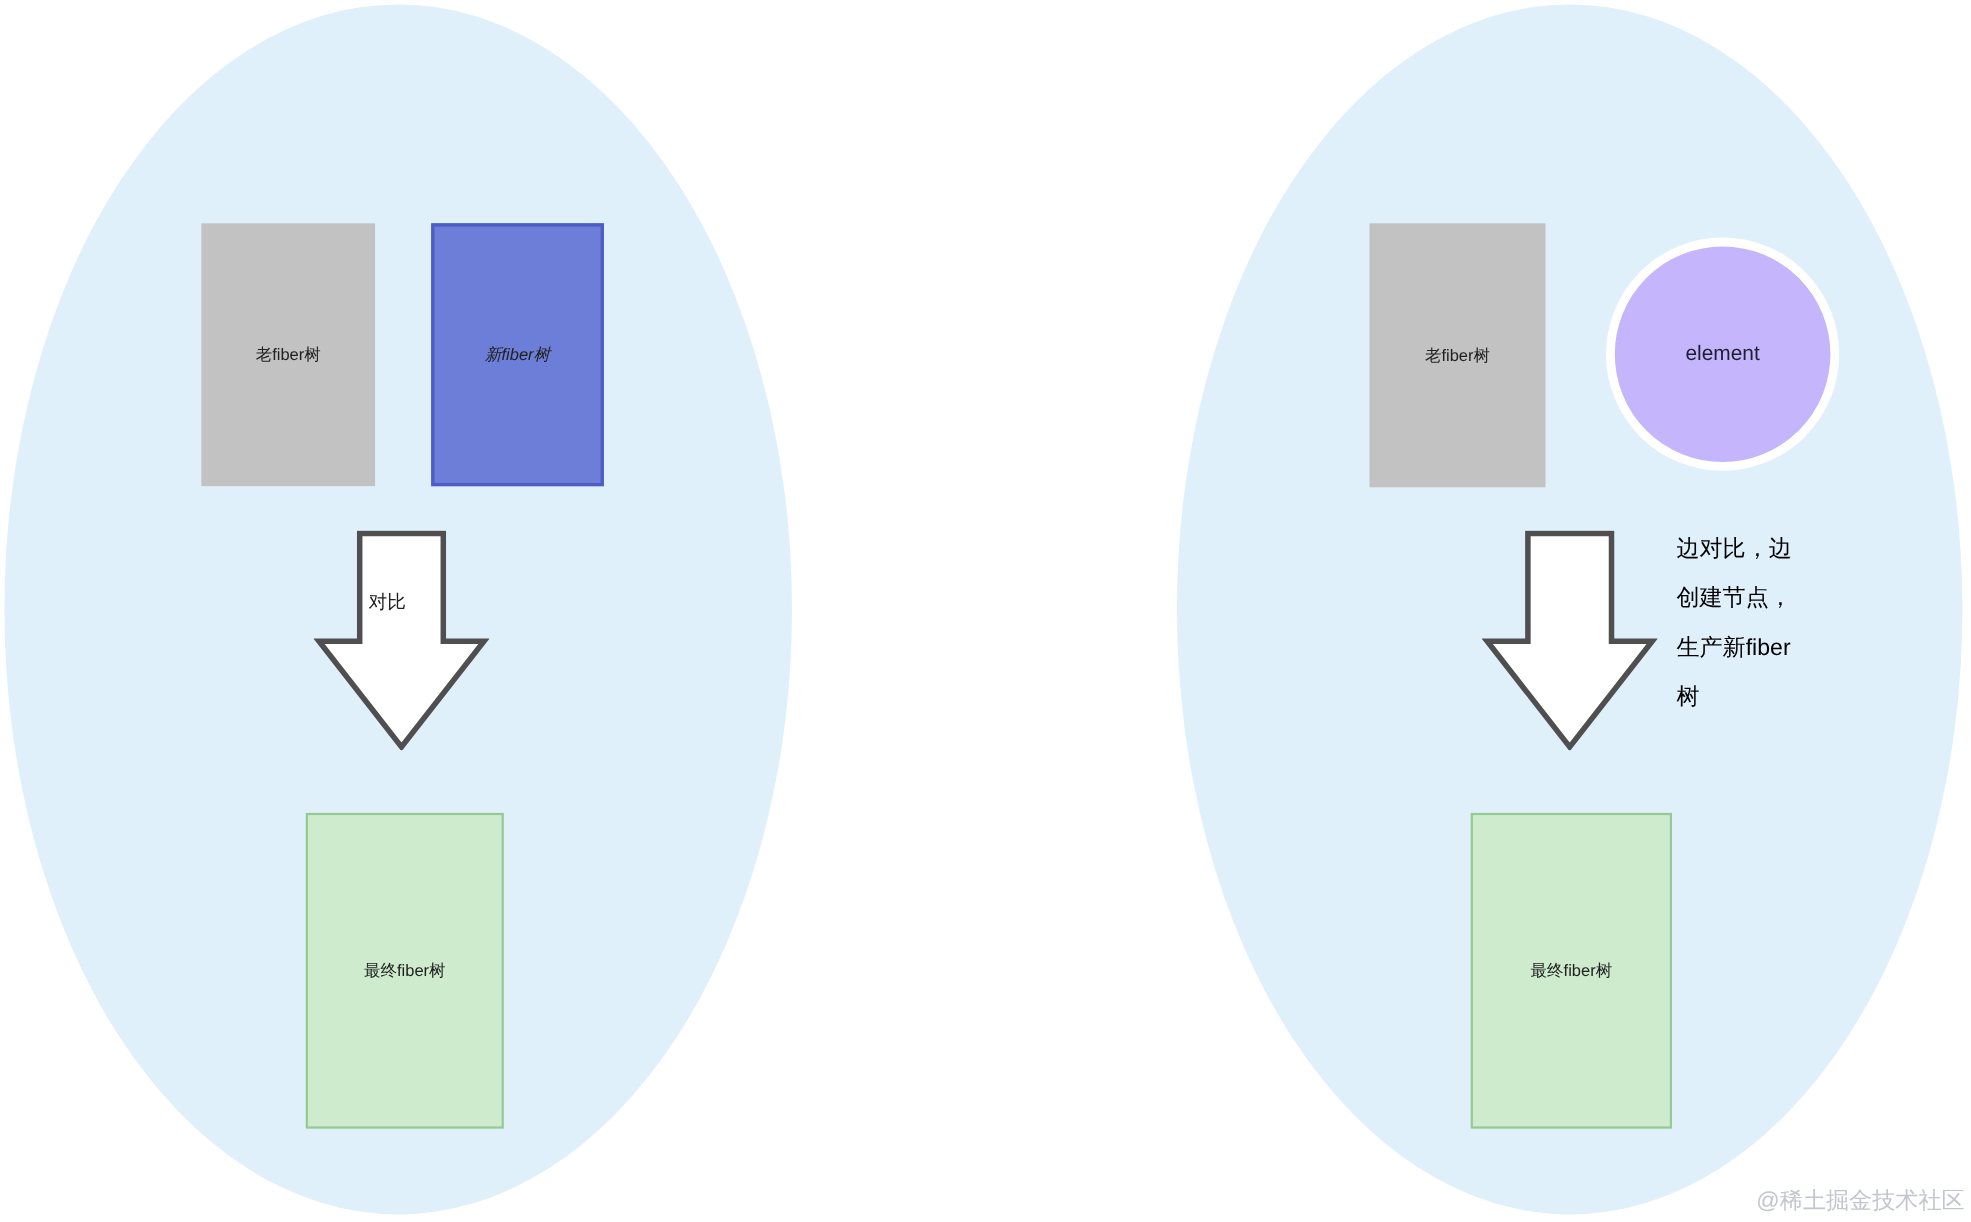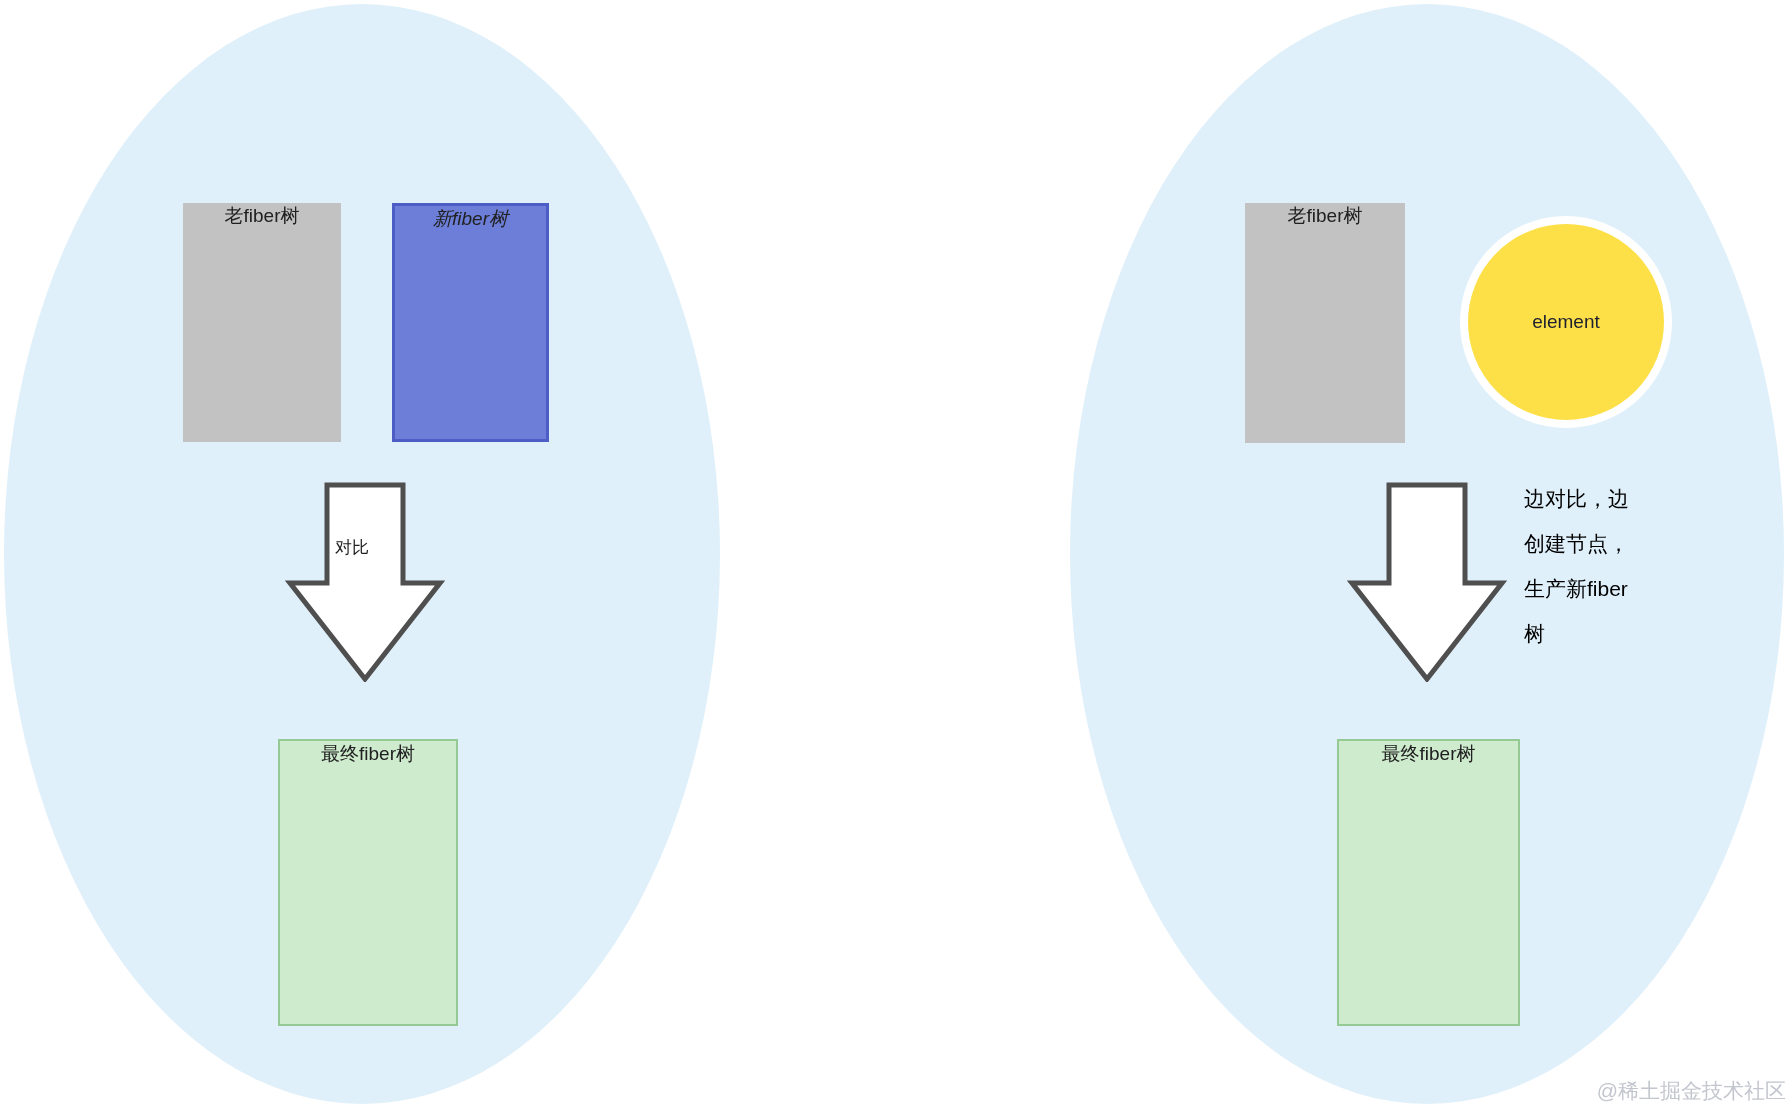--- a/index.html
+++ b/index.html
@@ -19,36 +19,36 @@
     position: absolute;
     background: #e0f0fa;
     border-radius: 50%;
   }
   .ellipse.left  { left: 4px;    top: 4px; width: 716px; height: 1100px; }
   .ellipse.right { left: 1070px; top: 4px; width: 714px; height: 1100px; }
 
   .box {
     position: absolute;
     display: flex;
-    align-items: flex-start;
+    align-items: center;
     justify-content: center;
-    font-size: 19px;
+    font-size: 15px;
     color: #212121;
     box-sizing: border-box;
     text-align: center;
   }
   .gray-rect  { background: #c2c2c2; }
   .blue-rect  { background: #6c7ed8; border: 3px solid #4c5ec6; }
   .green-rect { background: #ceebce; border: 2px solid #95ca95; margin-top: 26px; }
 
   .circle-el {
     position: absolute;
     left: 1460px; top: 216px;
     width: 212px; height: 212px;
-    background: #fde047;
+    background: #c4b5fd;
     border: 8px solid #ffffff;
     border-radius: 50%;
     box-sizing: border-box;
     display: flex;
     align-items: center;
     justify-content: center;
     font-size: 19px;
     color: #1d2030;
   }
 

